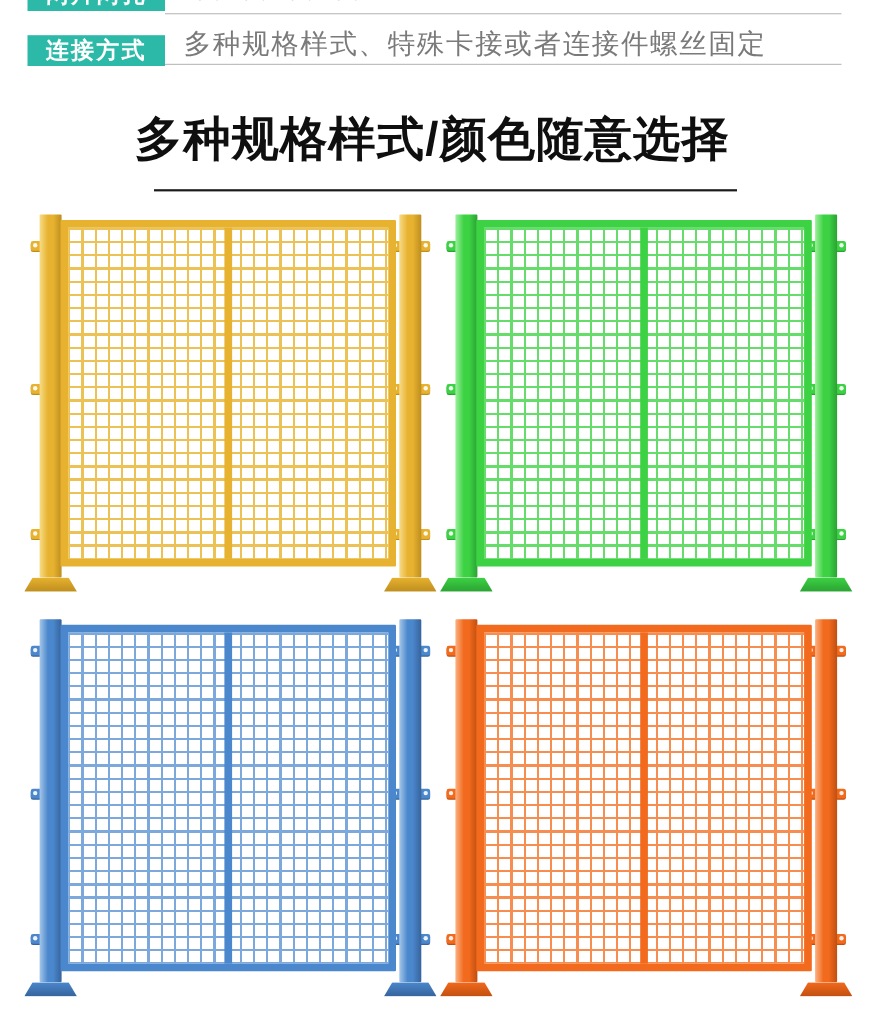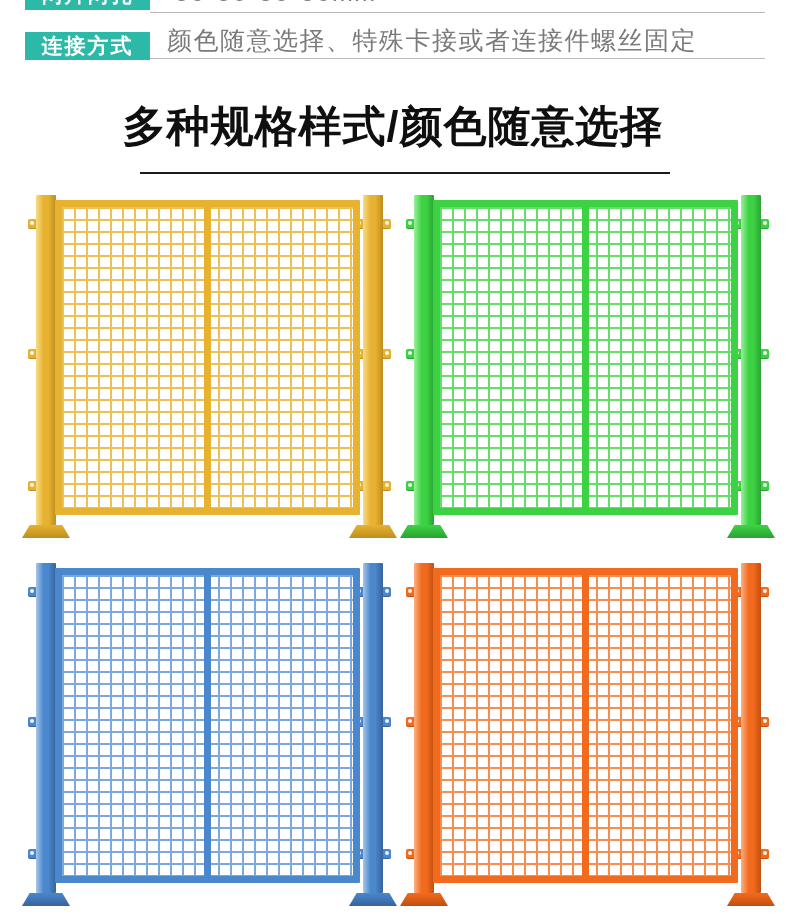--- a/index.html
+++ b/index.html
@@ -93,21 +93,21 @@
 </head>
 <body>
 
 <div class="page" style="--teal: #2CB9A8;">
 
   <div class="spec-label row1-label">网片网孔</div>
   <div class="spec-value row1-value">50*50*50*50mm</div>
   <div class="spec-line row1-line"></div>
 
   <div class="spec-label row2-label">连接方式</div>
-  <div class="spec-value row2-value">颜色随意选择、特殊卡接或者连接件螺丝固定</div>
+  <div class="spec-value row2-value">多种规格样式、特殊卡接或者连接件螺丝固定</div>
   <div class="spec-line row2-line"></div>
 
   <h1 class="heading">多种规格样式/颜色随意选择</h1>
   <div class="heading-rule"></div>
 
   <div class="fence fence-yellow" style="--main: #E7B230; --mesh: #ECC155; --dark: #BE8E1E; --light: #F7DC86;">
     <div class="clamp clamp-l clamp-top"></div>
     <div class="clamp clamp-l clamp-mid"></div>
     <div class="clamp clamp-l clamp-bot"></div>
     <div class="clamp clamp-r clamp-top"></div>

